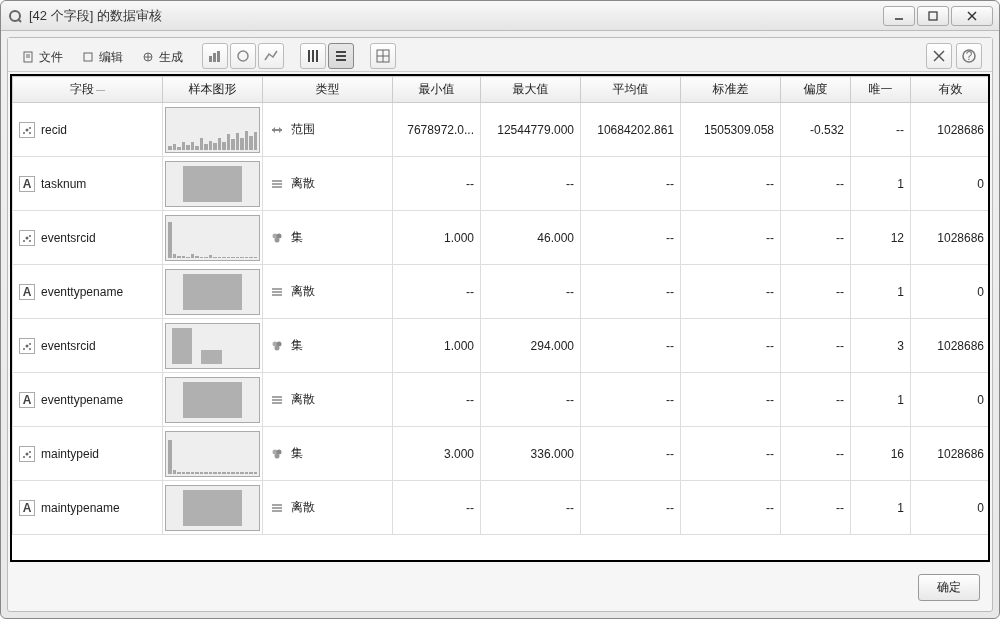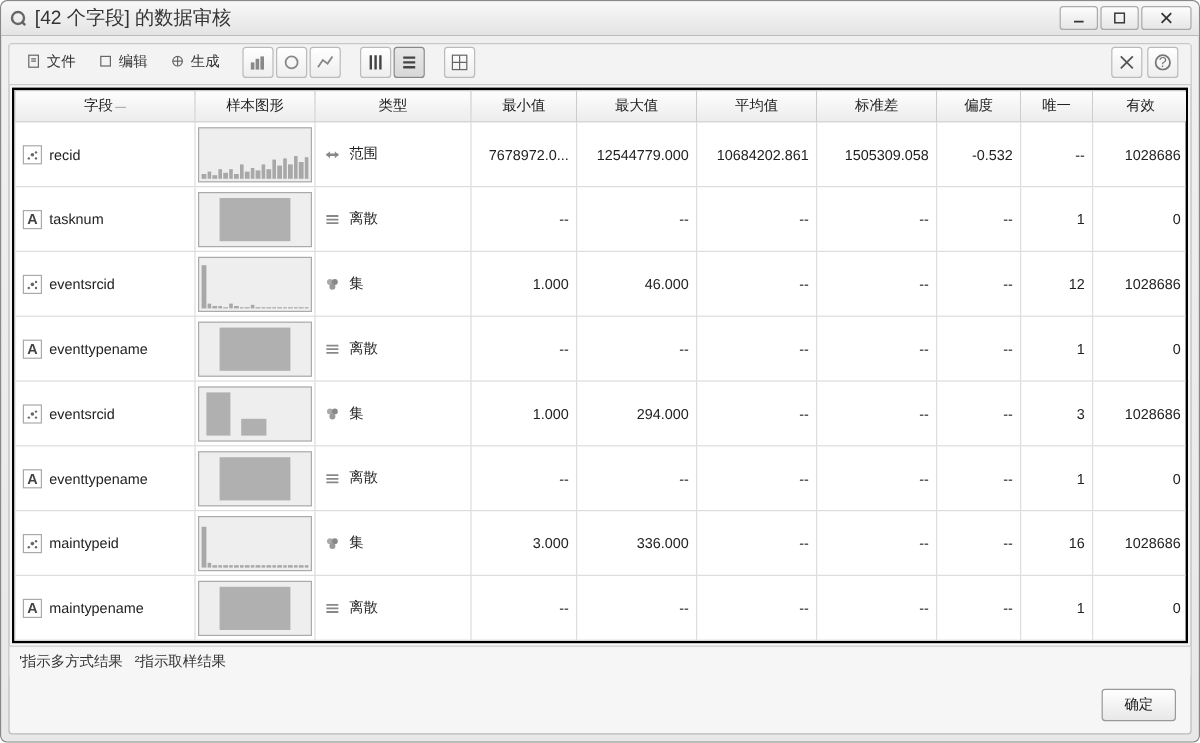--- a/index.html
+++ b/index.html
@@ -1,25 +1,25 @@
 <!DOCTYPE html>
 <html><head>
 <meta charset="utf-8">
 <style>
 * { box-sizing: border-box; margin: 0; padding: 0; font-family: "Microsoft YaHei", Arial, sans-serif; font-size: 12px; }
 body { background: #fff; }
 .window { width: 1000px; height: 619px; background: linear-gradient(#f0f0f0, #e8e8e8); border: 1px solid #888; border-radius: 6px; display: flex; flex-direction: column; }
 .titlebar { height: 30px; display: flex; align-items: center; padding: 0 6px; background: linear-gradient(#f8f8f8, #e4e4e4); border-bottom: 1px solid #bbb; border-radius: 6px 6px 0 0; }
 .titlebar-icon { width: 16px; height: 16px; margin-right: 6px; display:flex; align-items:center; justify-content:center;}
-.titlebar-title { flex: 1; color: #333; font-size: 16px; }
+.titlebar-title { flex: 1; color: #333; font-size: 13px; }
 .win-controls { display: flex; gap: 2px; }
 .win-btn { width: 32px; height: 20px; background: linear-gradient(#fdfdfd,#e6e6e6); border: 1px solid #aaa; border-radius: 3px; display:flex; align-items:center; justify-content:center; font-size:11px; color:#333; cursor:pointer;}
 .win-btn.close { width: 42px; }
 .inner { flex:1; margin: 6px; background: #f6f6f6; border: 1px solid #bbb; border-radius: 3px; display:flex; flex-direction:column; }
-.toolbar { height: 34px; padding: 2px 6px; display:flex; align-items:flex-start; gap: 4px; border-bottom: 1px solid #ccc; background:#f3f3f3;}
+.toolbar { height: 34px; padding: 2px 6px; display:flex; align-items:flex-end; gap: 4px; border-bottom: 1px solid #ccc; background:#f3f3f3;}
 .tbtn { height: 24px; padding: 0 6px; display:flex; align-items:center; gap:4px; cursor:pointer; border:1px solid transparent; border-radius:3px; color:#333;}
 .tbtn-icon { width:14px; height:14px; display:inline-flex; align-items:center; justify-content:center;}
 .tgroup { display:flex; gap:2px; padding: 0 4px; margin-left:4px; }
 .icon-btn { width:26px; height:26px; border:1px solid #bbb; background:linear-gradient(#fff,#eee); border-radius:3px; display:flex; align-items:center; justify-content:center; cursor:pointer;}
 .icon-btn.active { background:linear-gradient(#e8e8e8,#d8d8d8); border-color:#888; }
 .toolbar-spacer { flex:1; }
 .right-icons { display:flex; gap:4px; align-items:center; padding-right:4px;}
 .table-wrap { flex:1; overflow:hidden; display:flex; background:#fff; margin: 2px; border:2px solid #000000; position:relative;}
 .table-scroll { flex:1; overflow-y:scroll; overflow-x:hidden;}
 table { border-collapse: collapse; width:100%; table-layout:fixed; }
@@ -561,23 +561,19 @@
                 <td class="num">--</td>
                 <td class="num">--</td>
                 <td class="num">1</td>
                 <td class="num">0</td>
               </tr>
             </tbody>
         </table>
       </div>
     </div>
 
-    <div class="footer-note">
-      <span>'指示多方式结果</span>
-      <span>²指示取样结果</span>
-    </div>
 
 
     <div class="footer-bar">
       <button class="ok-btn">确定</button>
     </div>
   </div>
 </div>
 
 </body></html>

